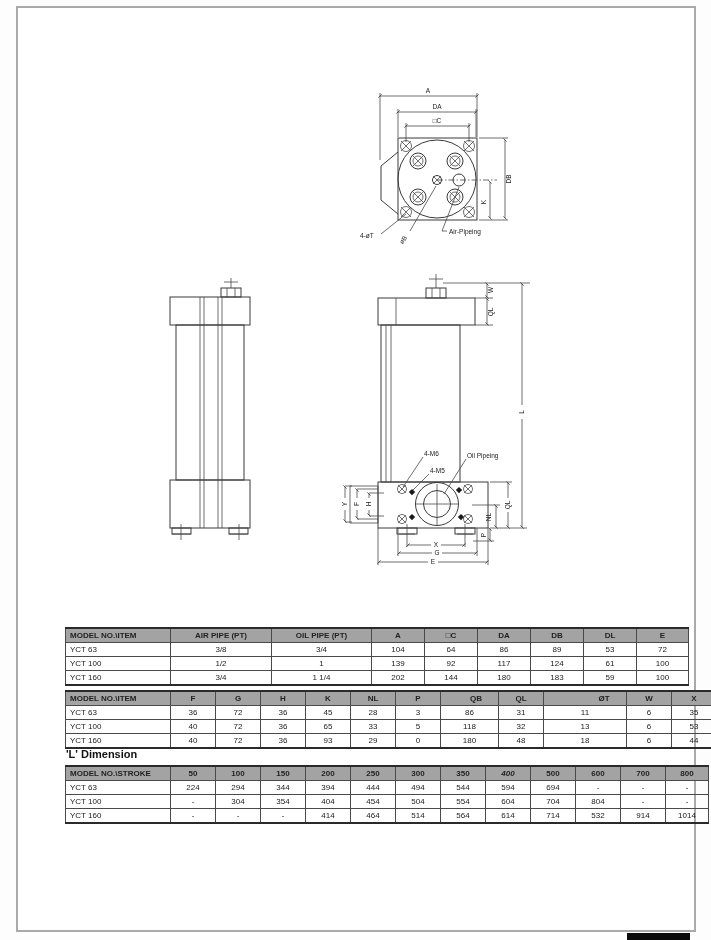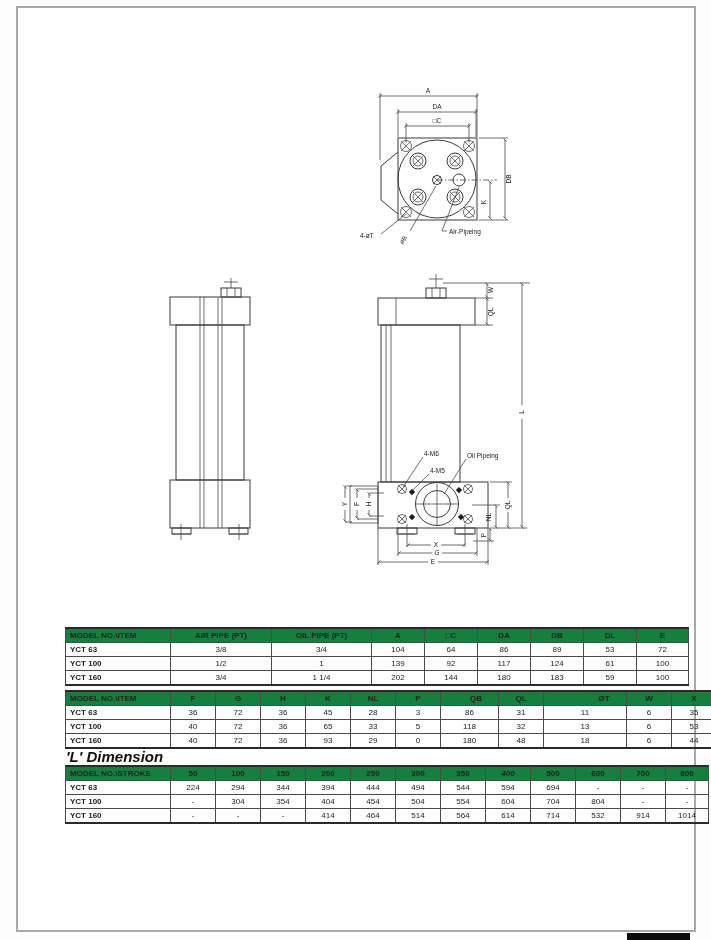--- a/index.html
+++ b/index.html
@@ -13,26 +13,26 @@
   .thin{stroke:#4a4a4a;stroke-width:0.8;fill:none;}
   .cl{stroke:#4a4a4a;stroke-width:0.8;fill:none;stroke-dasharray:6 2 1.5 2;}
   .blk{fill:#1a1a1a;stroke:none;}
   text.dlab{font:6.5px "Liberation Sans",sans-serif;fill:#1a1a1a;}
   .wbg{fill:#ffffff;stroke:none;}
   
   table.spec{position:absolute;left:65px;width:576px;border-collapse:collapse;
              table-layout:fixed;font-size:8px;line-height:10px;}
   table.spec th,table.spec td{border:1px solid #4a4a4a;padding:1px 2px;text-align:center;
              height:11px;overflow:hidden;white-space:nowrap;}
-  table.spec th{background:#15803d;font-weight:bold;}
+  table.spec th{background:#a3a3a3;font-weight:bold;}
   table.spec td.model,table.spec th:first-child{text-align:left;padding-left:4px;}
-  table.spec td.model{font-weight:bold;}
+  table.spec td.model{font-weight:normal;}
   table.spec{border-top:2px solid #2a2a2a;border-bottom:2px solid #2a2a2a;}
   #t1{top:627px;} #t2{top:690px;} #t3{top:765px;}
-  .ltitle{position:absolute;left:66px;top:748px;font-size:15px;font-weight:bold;color:#111;font-style:italic;}
+  .ltitle{position:absolute;left:66px;top:748px;font-size:11px;font-weight:bold;color:#111;}
 </style>
 </head>
 <body>
 
 <div class="frame"></div>
 
 <svg style="left:360px;top:82px;" width="185" height="165" viewBox="360 82 185 165">
   <defs>
     <marker id="tk1" markerWidth="8" markerHeight="8" refX="4" refY="4" orient="auto">
       <path d="M2,6 L6,2" stroke="#3a3a3a" stroke-width="1" fill="none"></path>

